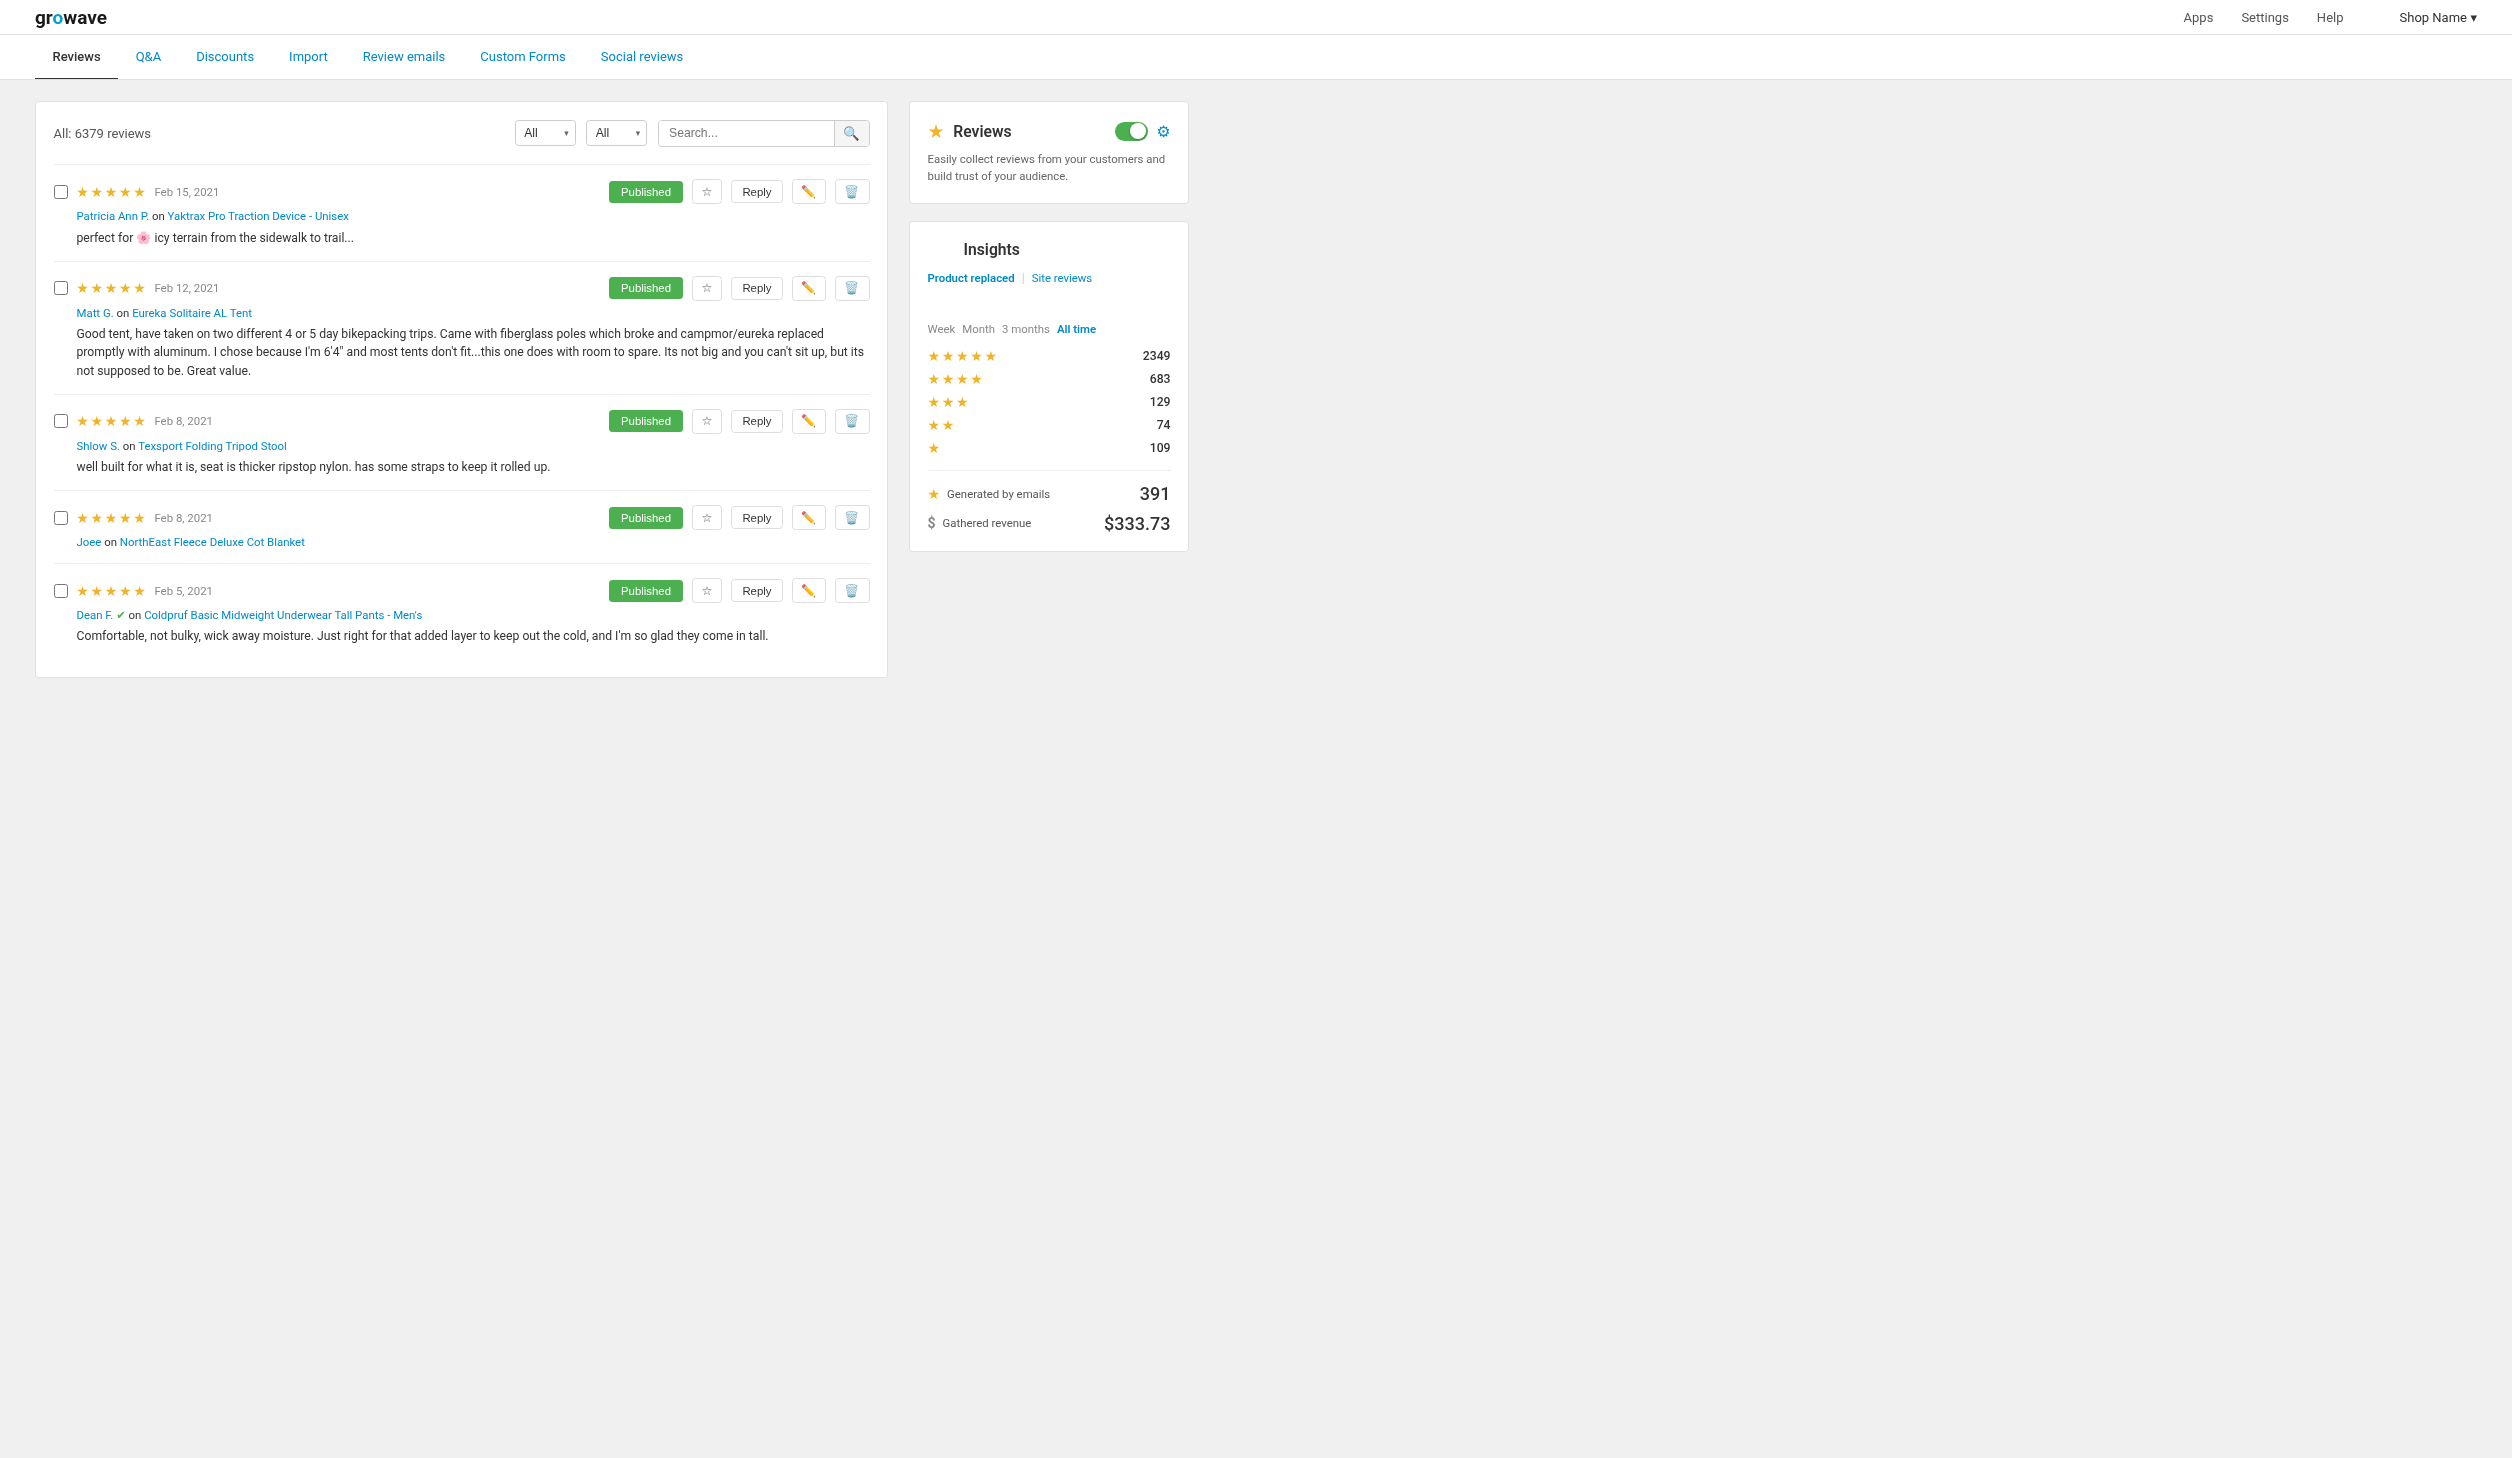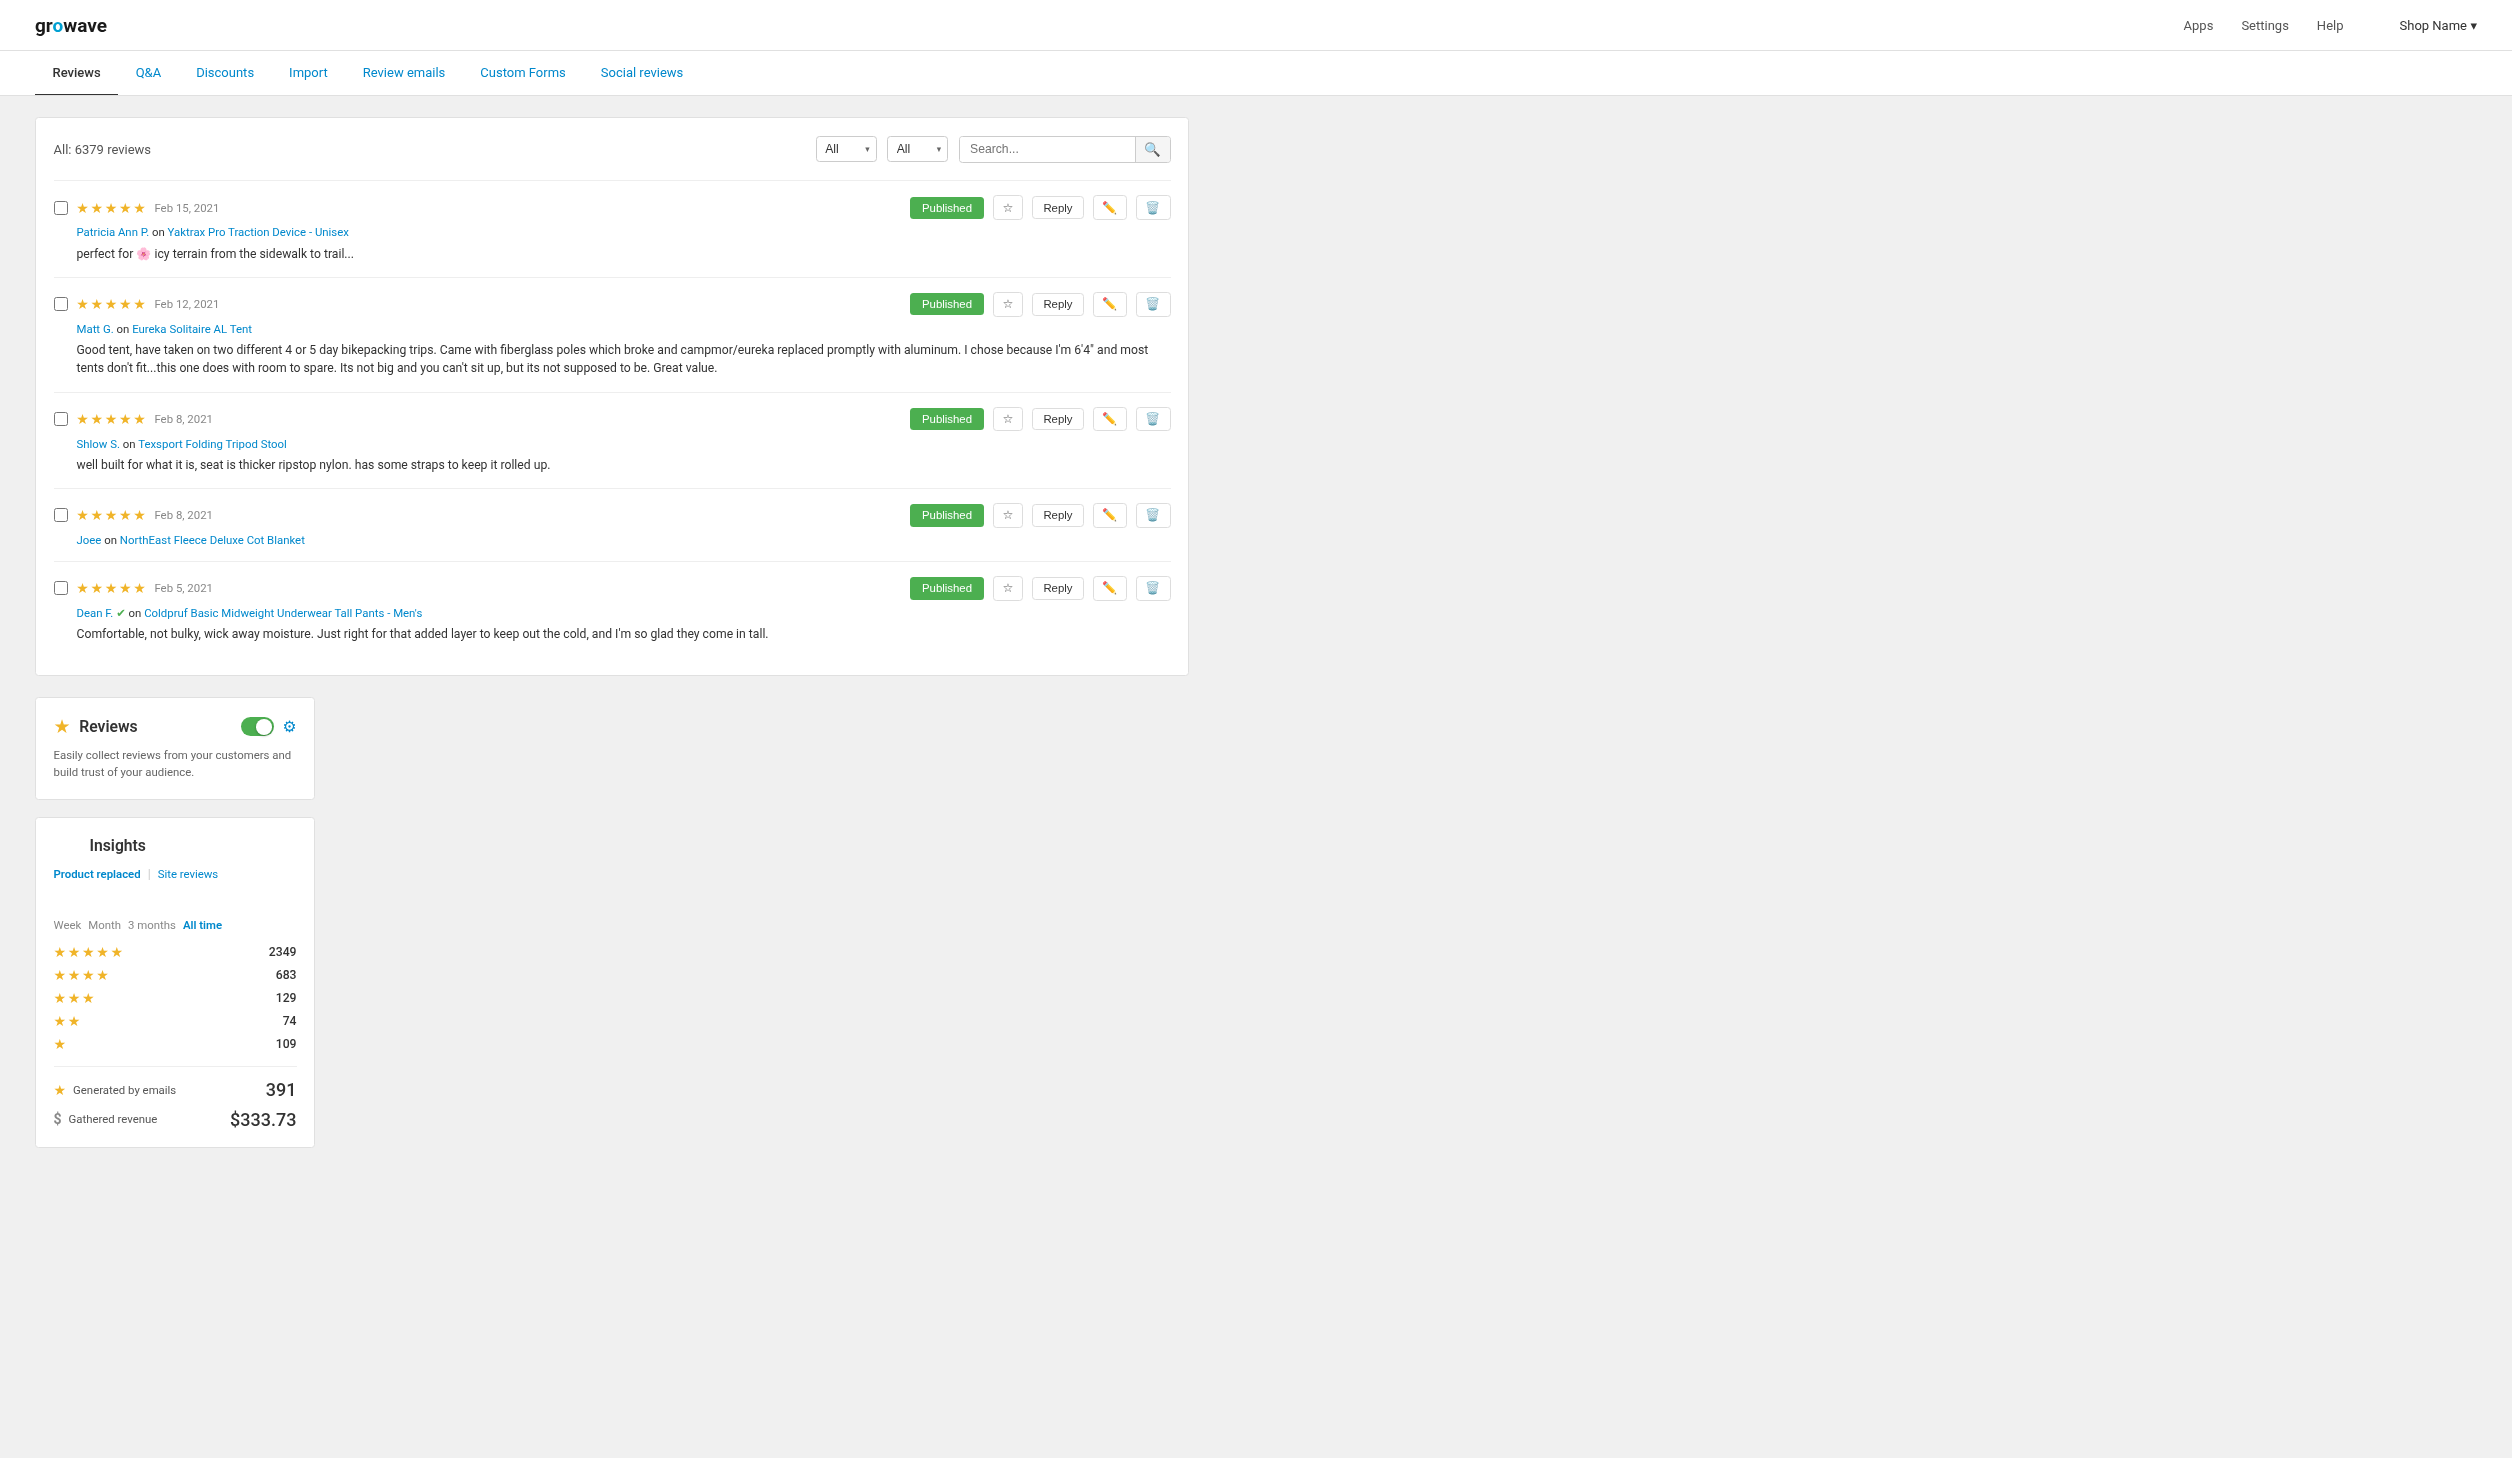--- a/index.html
+++ b/index.html
@@ -1,33 +1,33 @@
 <!DOCTYPE html>
 <html style="font-size:14px"><head>
   <meta charset="utf-8">
   <style>
     * { box-sizing: border-box; margin: 0; padding: 0; }
     body { font-family: -apple-system, BlinkMacSystemFont, 'Segoe UI', Roboto, sans-serif; background: #f0f0f0; color: #333; font-size: 12.2px; }
 
     
-    .header { background: #fff; border-bottom: 0.9px solid #e0e0e0; padding: 0 35px; display: flex; align-items: center; height: 51px; }
+    .header { background: #fff; border-bottom: 0.9px solid #e0e0e0; padding: 0 35px; display: flex; align-items: center; height: 35px; }
     .logo { margin-right: auto; }
     .logo-text { font-size: 19px; font-weight: 700; color: #1a1a1a; }
     .logo-text span { color: #00a0d2; }
     .nav-links { display: flex; gap: 28px; align-items: center; }
     .nav-link { color: #555; text-decoration: none; font-size: 13px; cursor: pointer; }
     .shop-name-btn { display: flex; align-items: center; gap: 3.5px; cursor: pointer; font-size: 13px; color: #333; margin-left: 28px; }
 
     
     .tabs-bar { background: #fff; border-bottom: 0.9px solid #e0e0e0; padding: 0 35px; display: flex; gap: 0; margin-bottom: 0; }
     .tab { padding: 14px 17.5px; cursor: pointer; font-size: 13px; color: #0088cc; text-decoration: none; border-bottom: 1.7px solid transparent; }
     .tab.active { color: #333; border-bottom: 1.7px solid #333; font-weight: 500; background: #fff; }
 
     
-    .main-content { display: flex; gap: 21px; padding: 21px 35px; max-width: 1224px; flex-direction: column; }
+    .main-content { display: flex; gap: 21px; padding: 21px 35px; max-width: 1224px; }
 
     
     .reviews-panel { flex: 1; background: #fff; border: 0.9px solid #e0e0e0; border-radius: 3.5px; padding: 17.5px; }
     .reviews-header { display: flex; align-items: center; gap: 10.5px; margin-bottom: 17.5px; }
     .reviews-count { font-size: 13px; color: #555; margin-right: auto; }
     .filter-select { padding: 5.2px 24.5px 5.2px 8.7px; border: 0.9px solid #ccc; border-radius: 3.5px; font-size: 12.2px; color: #333; background: #fff; appearance: none; -webkit-appearance: none; cursor: pointer; min-width: 61px; }
     .search-wrap { display: flex; align-items: center; border: 0.9px solid #ccc; border-radius: 3.5px; overflow: hidden; }
     .search-input { border: none; outline: none; padding: 5.2px 10.5px; font-size: 12.2px; width: 175px; color: #999; }
     .search-btn { background: #f5f5f5; border: none; border-left: 0.9px solid #ccc; padding: 5.2px 8.7px; cursor: pointer; color: #555; }
     .select-wrap { position: relative; display: inline-block; }

